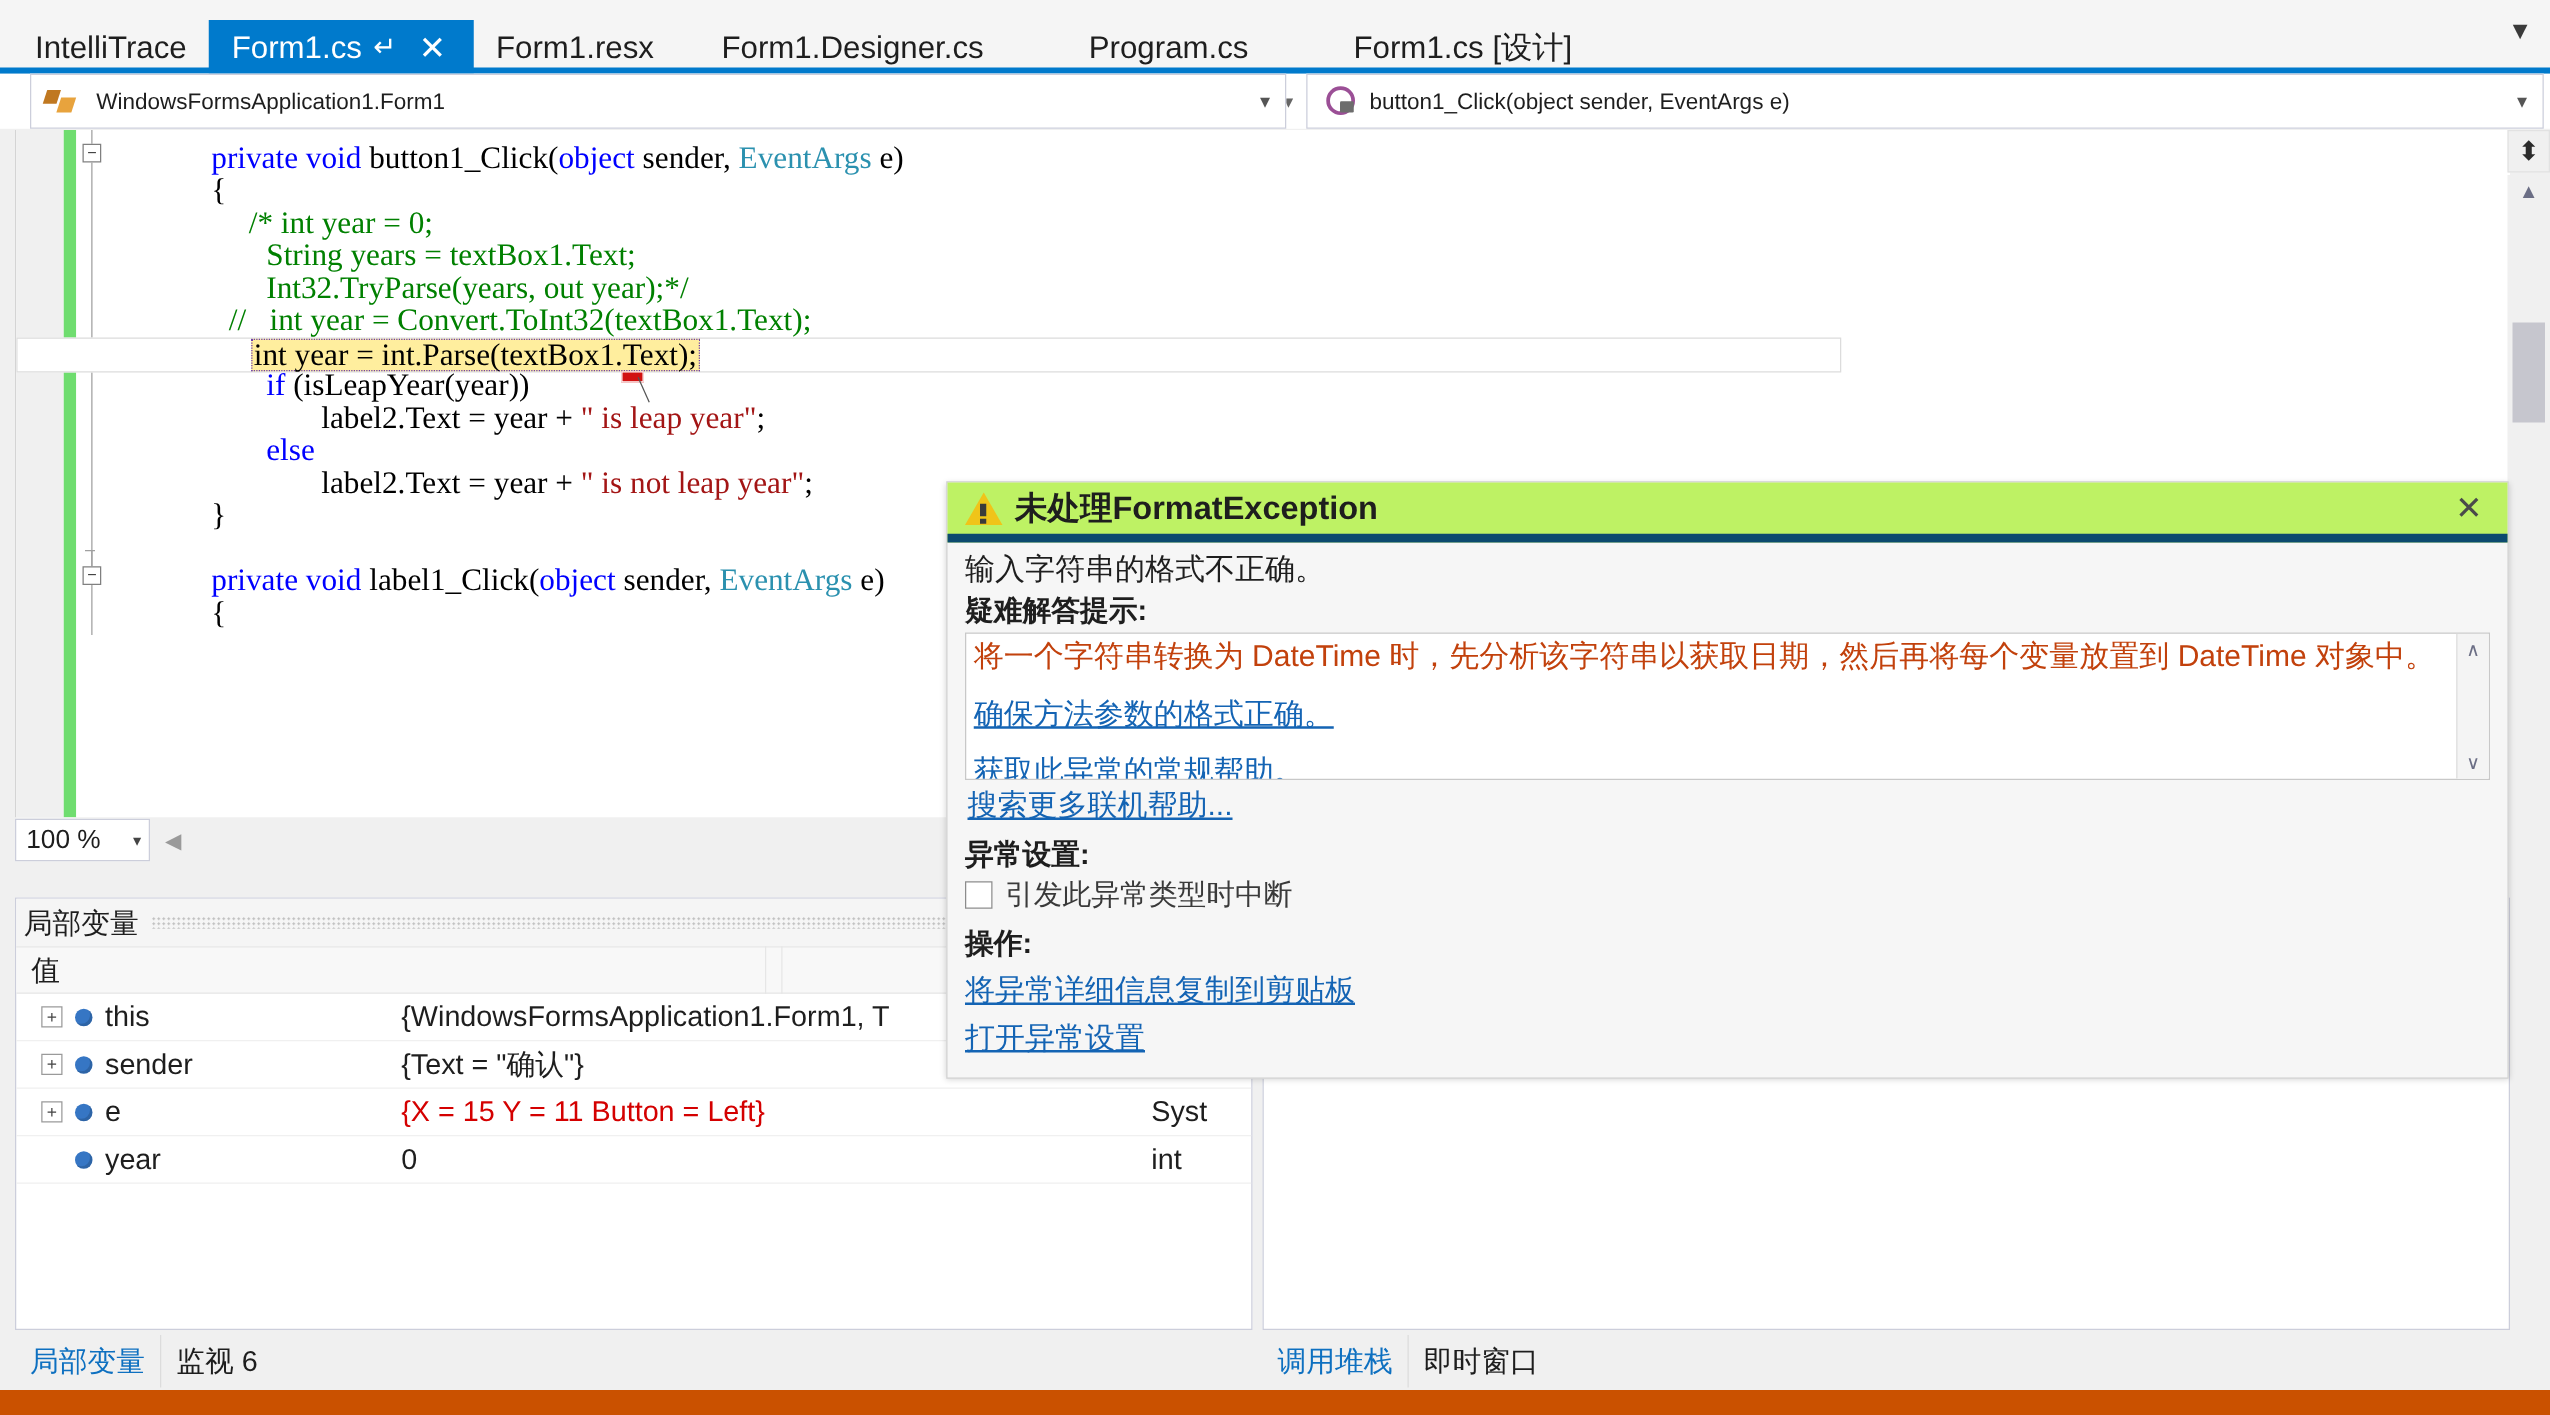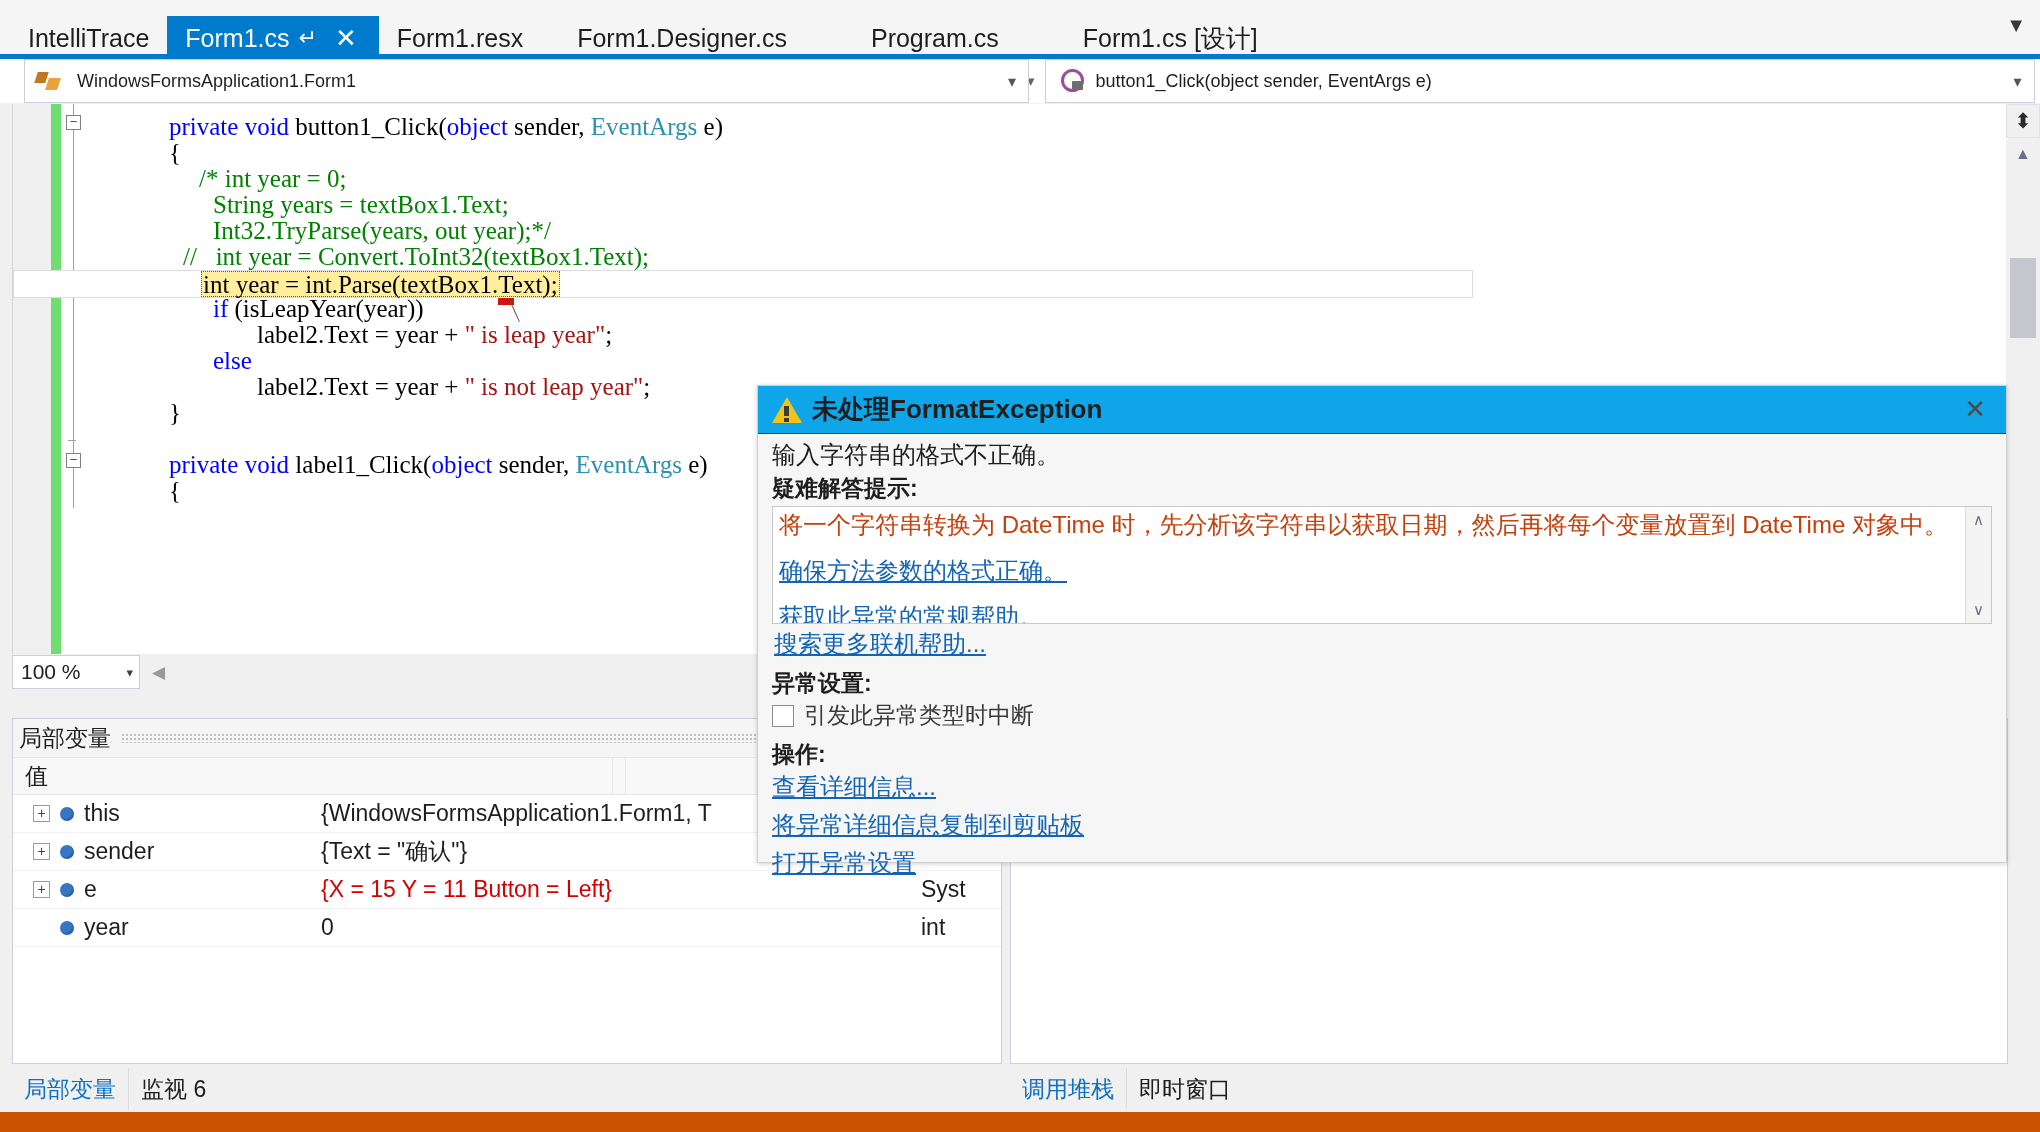--- a/index.html
+++ b/index.html
@@ -148,21 +148,21 @@
     position: absolute; left: 497px; top: 198px; width: 1px; height: 22px;
     background: #555; transform: rotate(-24deg); transform-origin: top left;
   }
 
   
   .editor-foot {
     position: absolute; left: 12px; top: 654px; width: 1996px; height: 36px;
     background: #f0f0f0; display: flex; align-items: center;
   }
   .zoom-combo {
-    width: 128px; height: 34px; background: #ffffff; border: 1px solid #cccedb;
+    width: 108px; height: 34px; background: #ffffff; border: 1px solid #cccedb;
     display: flex; align-items: center; justify-content: space-between;
     padding: 0 6px 0 8px; font-size: 21px; color: #1e1e1e;
   }
   .zoom-combo .z-arrow { font-size: 13px; color: #444; }
   .hscroll-left { font-size: 17px; color: #9a9a9a; padding: 0 12px; }
   .hscroll-track {
     flex: 1; height: 18px;
   }
 
   
@@ -261,22 +261,22 @@
   }
 
   
   .exc-popup {
     position: absolute; left: 757px; top: 385px; width: 1250px; height: 478px;
     background: #f6f6f6; border: 1px solid #cfcfcf;
     box-shadow: 0 1px 5px rgba(0,0,0,.18);
   }
   .exc-head {
     height: 48px; display: flex; align-items: center;
-    padding: 0 6px 0 14px; background: #0ea5e9;
-    border-bottom: 1px solid #0c4a6e;
+    padding: 0 6px 0 14px; background: #bef264;
+    border-bottom: 7px solid #0c4a6e;
   }
   .warn-icon {
     width: 30px; height: 26px; position: relative; flex: none; margin-right: 10px;
   }
   .warn-icon .tri {
     position: absolute; left: 0; top: 0;
     width: 0; height: 0;
     border-left: 15px solid transparent; border-right: 15px solid transparent;
     border-bottom: 26px solid #f0c419;
   }
@@ -513,19 +513,18 @@
     <div class="exc-sec2">
       <div class="exc-sec-label" style="padding-left:0">异常设置:</div>
       <div class="chk-row">
         <span class="chk"></span>
         <span class="chk-label">引发此异常类型时中断</span>
       </div>
     </div>
 
     <div class="exc-sec2">
       <div class="exc-sec-label" style="padding-left:0">操作:</div>
-      <div class="act-link first" style="padding-left:0">查看详细信息...</div>
       <div class="act-link" style="padding-left:0">将异常详细信息复制到剪贴板</div>
       <div class="act-link" style="padding-left:0">打开异常设置</div>
     </div>
   </div>
 
 </div>
 
 </body></html>

